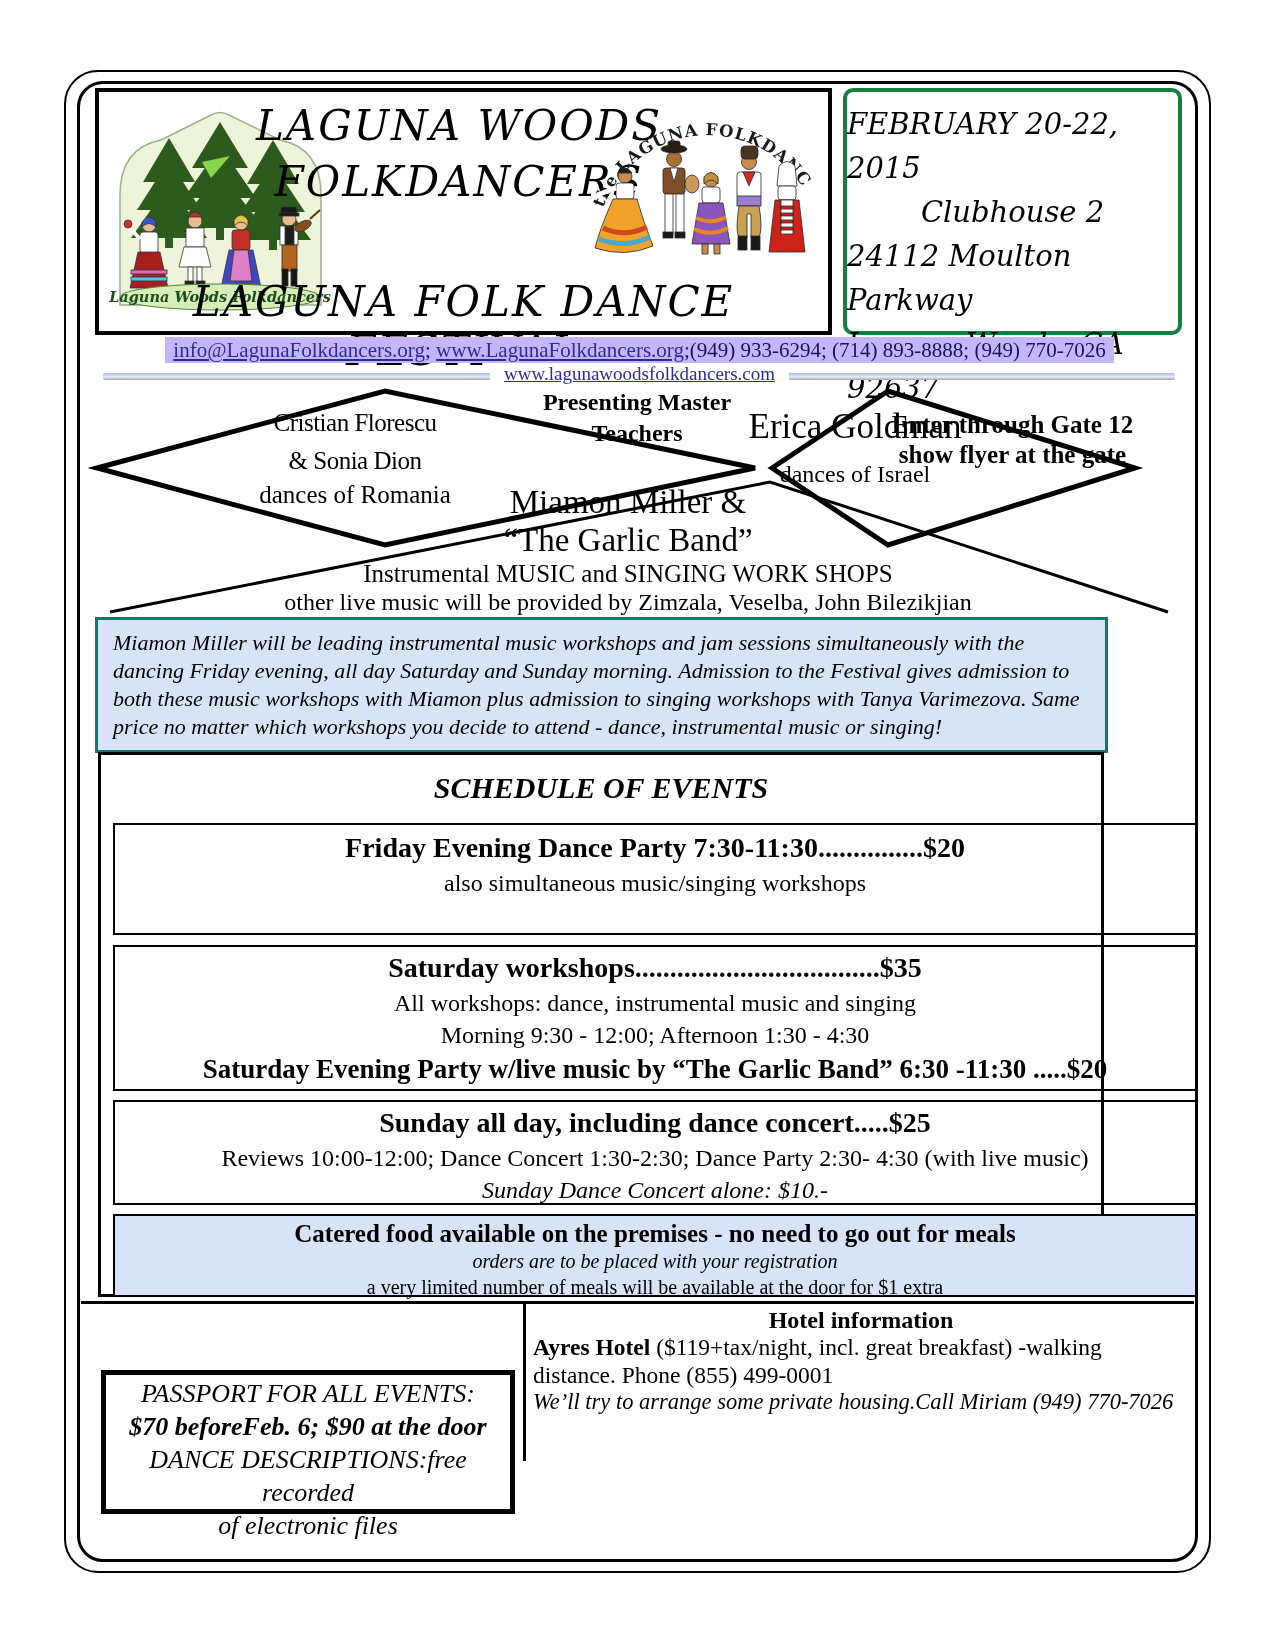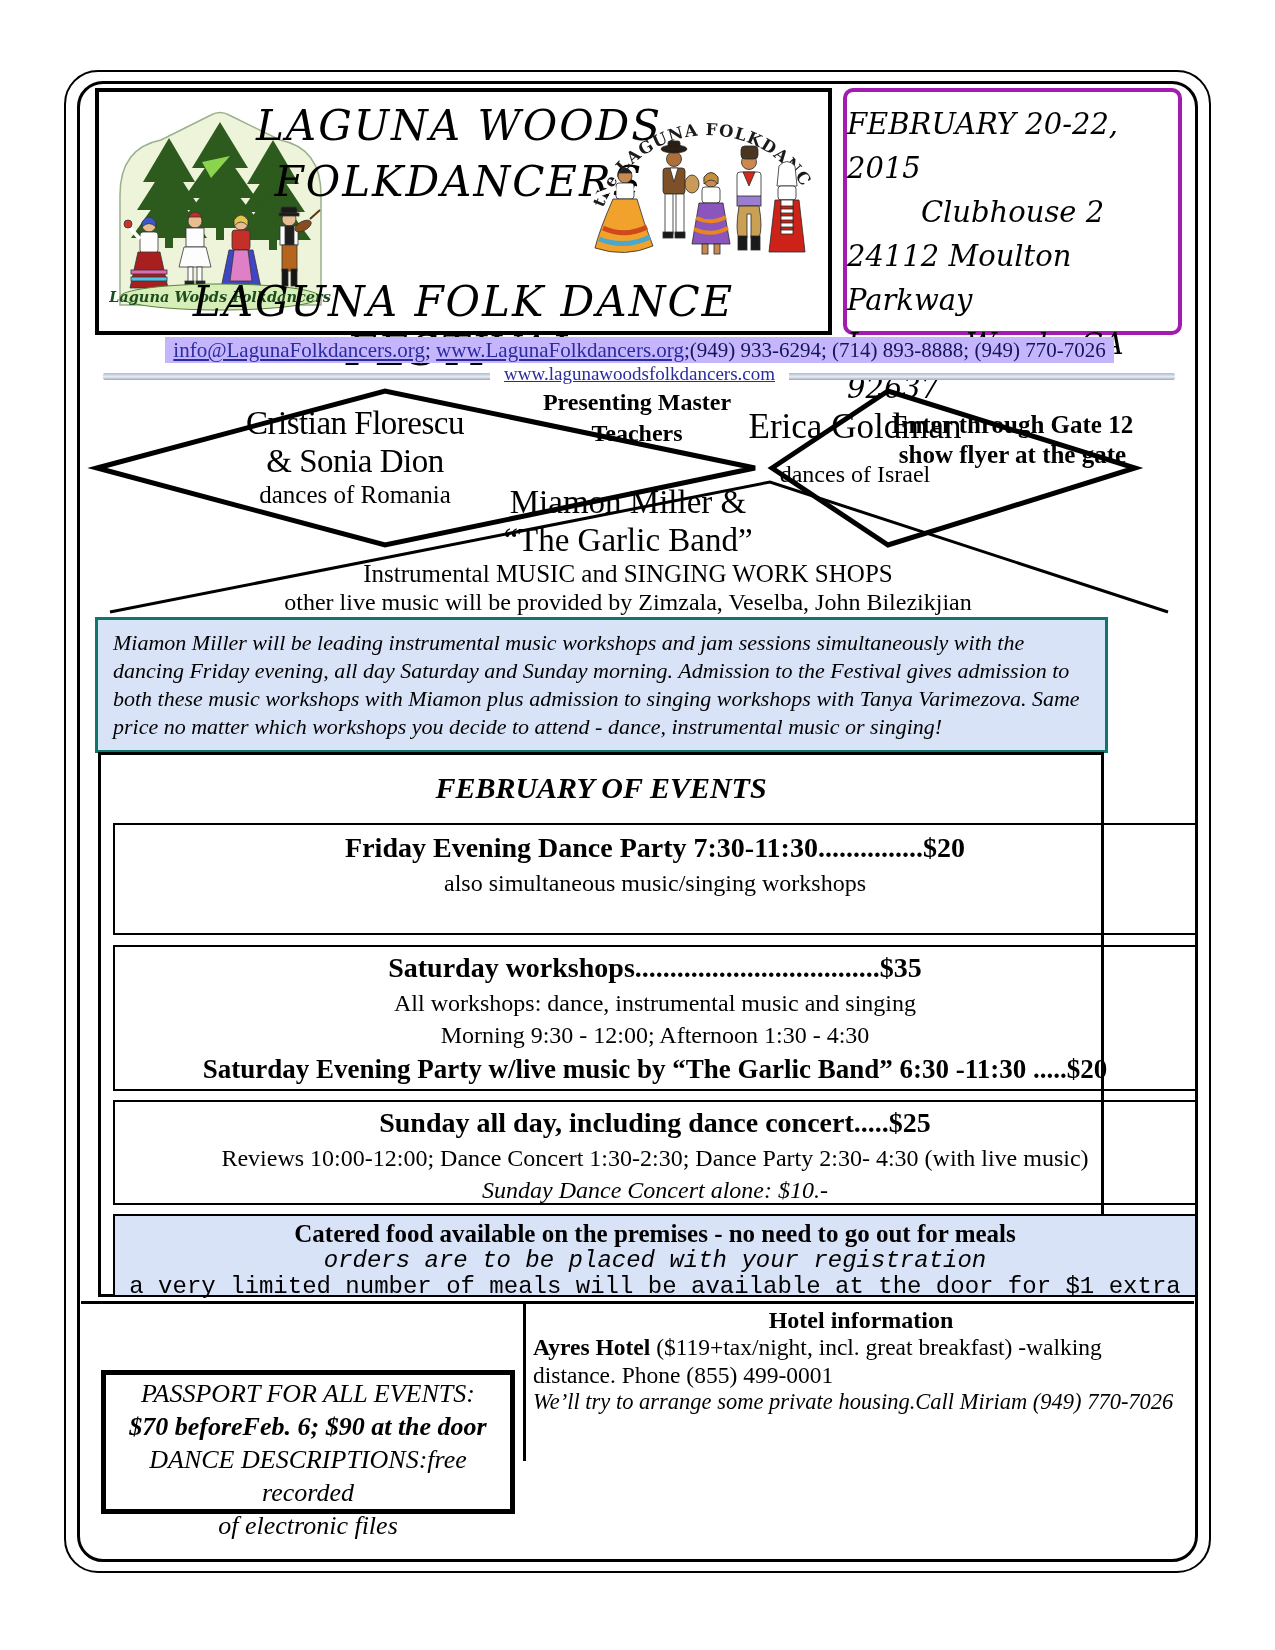--- a/index.html
+++ b/index.html
@@ -15,41 +15,41 @@
   
   .header-box { left:95px; top:88px; width:737px; height:247px; border:4px solid #000; background:#fff; }
   .callig { font-family:"DejaVu Serif", serif; font-style:italic; }
   .org-name { left:135px; top:6px; width:450px; text-align:center; font-size:42px; letter-spacing:2px; line-height:56px; }
   .invite { left:135px; top:118px; width:450px; text-align:center; font-size:26px; line-height:30px; }
   .festival-title { left:0; top:185px; width:100%; text-align:center; font-size:42px; letter-spacing:2px; }
   .logo-left { left:8px; top:6px; width:227px; height:228px; }
   .logo-right { right:14px; top:4px; width:225px; height:180px; }
 
   
-  .date-box { left:843px; top:88px; width:339px; height:247px; border:4px solid #a21caf; border-radius:10px;
+  .date-box { left:843px; top:88px; width:339px; height:247px; border:4px solid #15803d; border-radius:10px;
               display:flex; flex-direction:column; align-items:center; padding-top:10px; background:#fff; }
   .date-box .cl { font-size:29px; line-height:44px; }
   .date-box .bold-line { font-size:25px; font-weight:bold; line-height:30px; }
 
   
   .contact-line { left:95px; top:338px; width:1089px; text-align:center; font-size:21px; white-space:pre; }
   .contact-line .hl { background:#c4b5fd; padding:1px 8px; }
   .link { color:#2b2ba0; text-decoration:underline; }
   .phones { color:#14145a; }
   .link-row { left:95px; top:363px; width:1089px; height:24px; text-align:center; }
   .divider-bar { left:8px; top:10px; width:1072px; height:7px;
                  background:linear-gradient(#aeb9cf,#e9edf5 55%,#99a7c0); border-radius:2px; }
   .site2 { position:relative; display:inline-block; background:#fff; padding:0 14px; font-size:19px; }
 
   
   .diamonds { left:78px; top:385px; width:1120px; height:233px; }
   .diamonds svg { position:absolute; left:0; top:0; }
   .t-presenting { left:429px; top:2px; width:260px; text-align:center; font-weight:bold; font-size:24px; line-height:31px; }
   .t-left { left:62px; top:19px; width:430px; text-align:center; }
-  .t-left .nm { font-size:33px; line-height:38px; letter-spacing:-0.5px; }
+  .t-left .nm { font-size:25px; line-height:38px; letter-spacing:-0.5px; }
   .t-left .sub { font-size:25px; line-height:30px; }
   .t-right { left:577px; top:22px; width:400px; text-align:center; }
   .t-right .nm { font-size:35px; line-height:40px; }
   .t-right .sub { font-size:24px; margin-top:14px; }
   .t-center { left:120px; top:98px; width:860px; text-align:center; }
   .t-center .nm { font-size:33px; line-height:38px; }
   .t-center .sub { font-size:25px; line-height:30px; }
   .t-center .note { font-size:24px; line-height:26px; }
 
   
@@ -60,21 +60,21 @@
   .schedule-box { left:98px; top:752px; width:1006px; height:545px; border:3px solid #000; }
   .schedule-title { margin-top:16px; text-align:center; font-weight:bold; font-style:italic; font-size:30px; }
   .evt { position:absolute; left:12px; width:1084px; border:2px solid #000; text-align:center; }
   .evt .ttl { font-weight:bold; font-size:28px; line-height:38px; }
   .evt .ln { font-size:24px; line-height:32px; }
   .evt-friday { top:68px; height:112px; padding-top:4px; }
   .evt-saturday { top:190px; height:146px; padding-top:2px; }
   .evt-sunday { top:345px; height:105px; padding-top:2px; }
   .evt-catering { top:459px; height:83px; background:#d9e3f8; padding-top:3px; }
   .evt-catering .ttl { font-size:25px; line-height:29px; }
-  .evt-catering .ln { font-size:24px; line-height:26px;font-family:Liberation Mono, monospace; }
+  .evt-catering .ln { font-size:20px; line-height:26px; }
 
   
   .bottom-section { left:81px; top:1301px; width:1113px; height:162px; border-top:3px solid #000; }
   .vdiv { left:442px; top:0; width:3px; height:157px; background:#000; }
   .passport-box { left:20px; top:66px; width:414px; height:144px; border:5px solid #000; text-align:center;
                   font-style:italic; font-size:26px; line-height:33px; padding-top:2px; background:#fff; }
   .hotel { left:452px; top:2px; width:656px; }
   .hotel .hd { text-align:center; font-weight:bold; font-size:24px; line-height:28px; }
   .hotel .hp { font-size:23.5px; line-height:27.5px; }
   .hotel .hi { font-style:italic; font-size:22.5px; line-height:26px; }
@@ -245,21 +245,21 @@
       <div class="nm">Miamon Miller &amp;</div>
       <div class="nm">“The Garlic Band”</div>
       <div class="sub">Instrumental MUSIC and SINGING WORK SHOPS</div>
       <div class="note">other live music will be provided by Zimzala, Veselba, John Bilezikjian</div>
     </div>
   </div>
 
   <div class="abs music-note">Miamon Miller will be leading instrumental music workshops and jam sessions simultaneously with the dancing Friday evening, all day Saturday and Sunday morning.  Admission to the Festival gives admission to both these music workshops with Miamon plus admission to singing workshops with Tanya Varimezova.  Same price no matter which workshops you decide to attend - dance, instrumental music or singing!</div>
 
   <div class="abs schedule-box">
-    <div class="schedule-title">FEBRUARY OF EVENTS</div>
+    <div class="schedule-title">SCHEDULE OF EVENTS</div>
 
     <div class="evt evt-friday">
       <div class="ttl">Friday Evening Dance Party 7:30-11:30...............$20</div>
       <div class="ln">also simultaneous music/singing workshops</div>
     </div>
 
     <div class="evt evt-saturday">
       <div class="ttl">Saturday workshops...................................$35</div>
       <div class="ln">All workshops: dance, instrumental music and singing</div>
       <div class="ln">Morning 9:30 - 12:00;  Afternoon 1:30 - 4:30</div>

